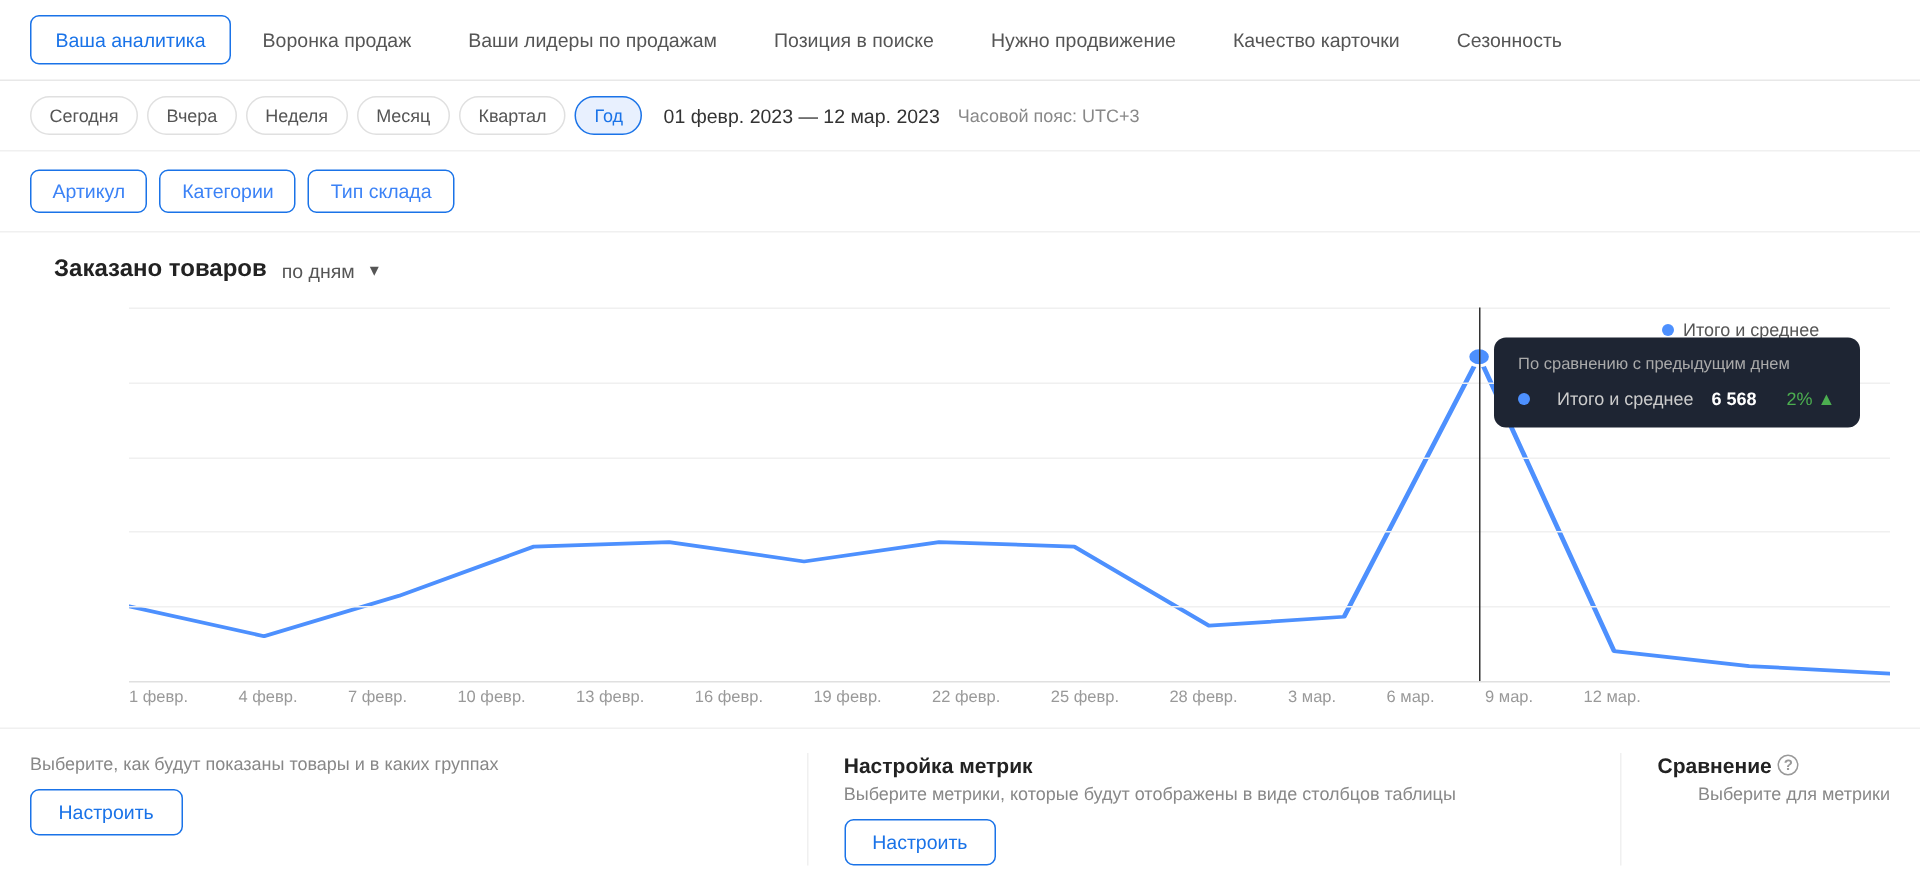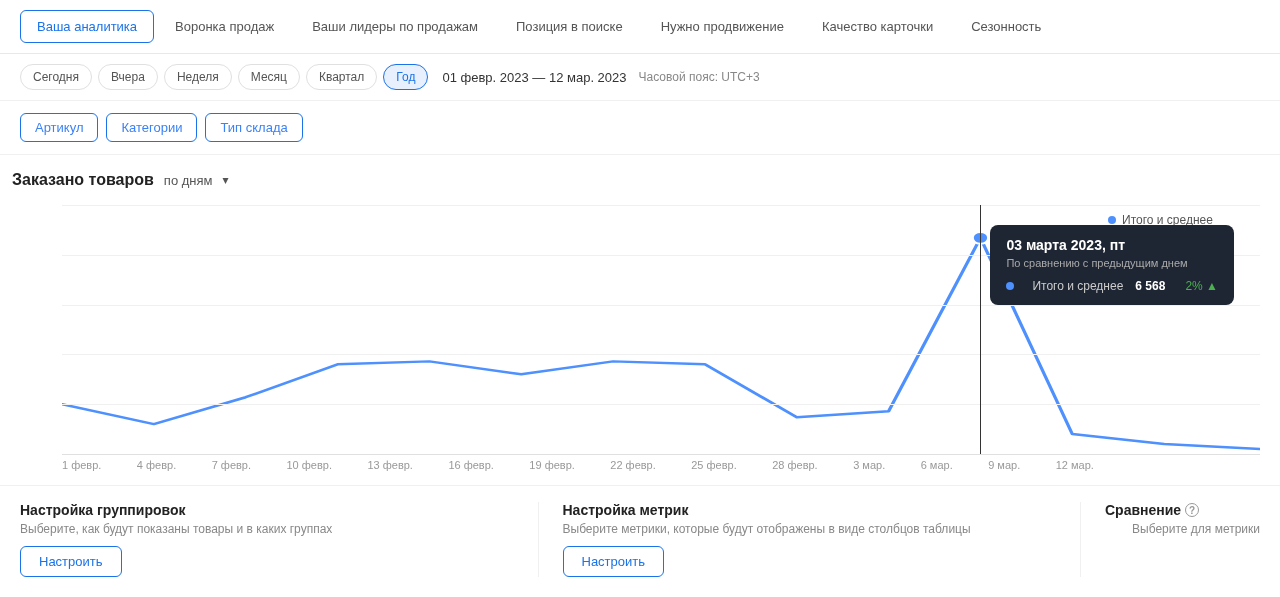--- a/index.html
+++ b/index.html
@@ -15,21 +15,21 @@
     .date-chip { padding: 5px 12px; border-radius: 20px; cursor: pointer; font-size: 12px; border: 1px solid #e0e0e0; color: #555; background: #fff; }
     .date-chip.active { background: #e8f0fe; border-color: #1a73e8; color: #1a73e8; font-weight: 500; }
     .date-range { margin-left: 8px; font-size: 13px; color: #333; }
     .timezone { margin-left: 6px; color: #888; font-size: 12px; }
 
     
     .filter-bar { display: flex; align-items: center; padding: 12px 20px; gap: 8px; border-bottom: 1px solid #f0f0f0; }
     .filter-btn { padding: 6px 14px; border-radius: 6px; cursor: pointer; font-size: 13px; border: 1.5px solid #1a73e8; color: #3b82f6; background: #fff; }
 
     
-    .chart-section { padding: 16px 20px 0 12px; }
+    .chart-section { padding: 16px 20px 0 36px; }
     .chart-title-row { display: flex; align-items: center; gap: 10px; margin-bottom: 16px; }
     .chart-title { font-size: 16px; font-weight: 600; color: #222; }
     .chart-subtitle { font-size: 13px; color: #555; }
     .dropdown-icon { font-size: 12px; color: #555; cursor: pointer; }
 
     .chart-container { position: relative; width: 100%; height: 280px; }
     .chart-legend-area { position: absolute; right: 0; top: 0; width: 160px; padding: 8px; }
 
     .y-axis { position: absolute; left: 0; top: 0; bottom: 30px; width: 50px; display: flex; flex-direction: column; justify-content: space-between; }
     .y-label { font-size: 11px; color: #999; text-align: right; padding-right: 6px; }
@@ -139,21 +139,20 @@
           "></polyline>
 
         <circle cx="690" cy="33" r="6" fill="#4d90fe" stroke="#fff" stroke-width="2"></circle>
       </svg>
 
       
       <div class="cursor-line" style="left: calc(690 / 900 * 100%);"></div>
 
       
       <div class="tooltip" style="left: calc(690 / 900 * 100% + 10px); top: 20px;">
-        <div class="tooltip-date">03 марта 2023, пт</div>
         <div class="tooltip-compare">По сравнению с предыдущим днем</div>
         <div class="tooltip-row">
           <span class="tooltip-dot"></span>
           <span class="tooltip-label">Итого и среднее</span>
           <span class="tooltip-value">6 568</span>
           <span class="tooltip-change">
             <span>2%</span>
             <span> ▲</span>
           </span>
         </div>
@@ -181,21 +180,20 @@
       <div class="legend-item">
         <span class="legend-dot"></span>
         <span>Итого и среднее</span>
       </div>
     </div>
   </div>
 </div>
 
 <div class="bottom-section">
   <div class="bottom-card">
-    <div class="bottom-card-title">Настройка группировок</div>
     <div class="bottom-card-desc">Выберите, как будут показаны товары и в каких группах</div>
     <button class="bottom-card-btn">Настроить</button>
   </div>
   <div class="bottom-card">
     <div class="bottom-card-title">Настройка метрик</div>
     <div class="bottom-card-desc">Выберите метрики, которые будут отображены в виде столбцов таблицы</div>
     <button class="bottom-card-btn">Настроить</button>
   </div>
   <div class="comparison-card">
     <div class="comparison-title">

